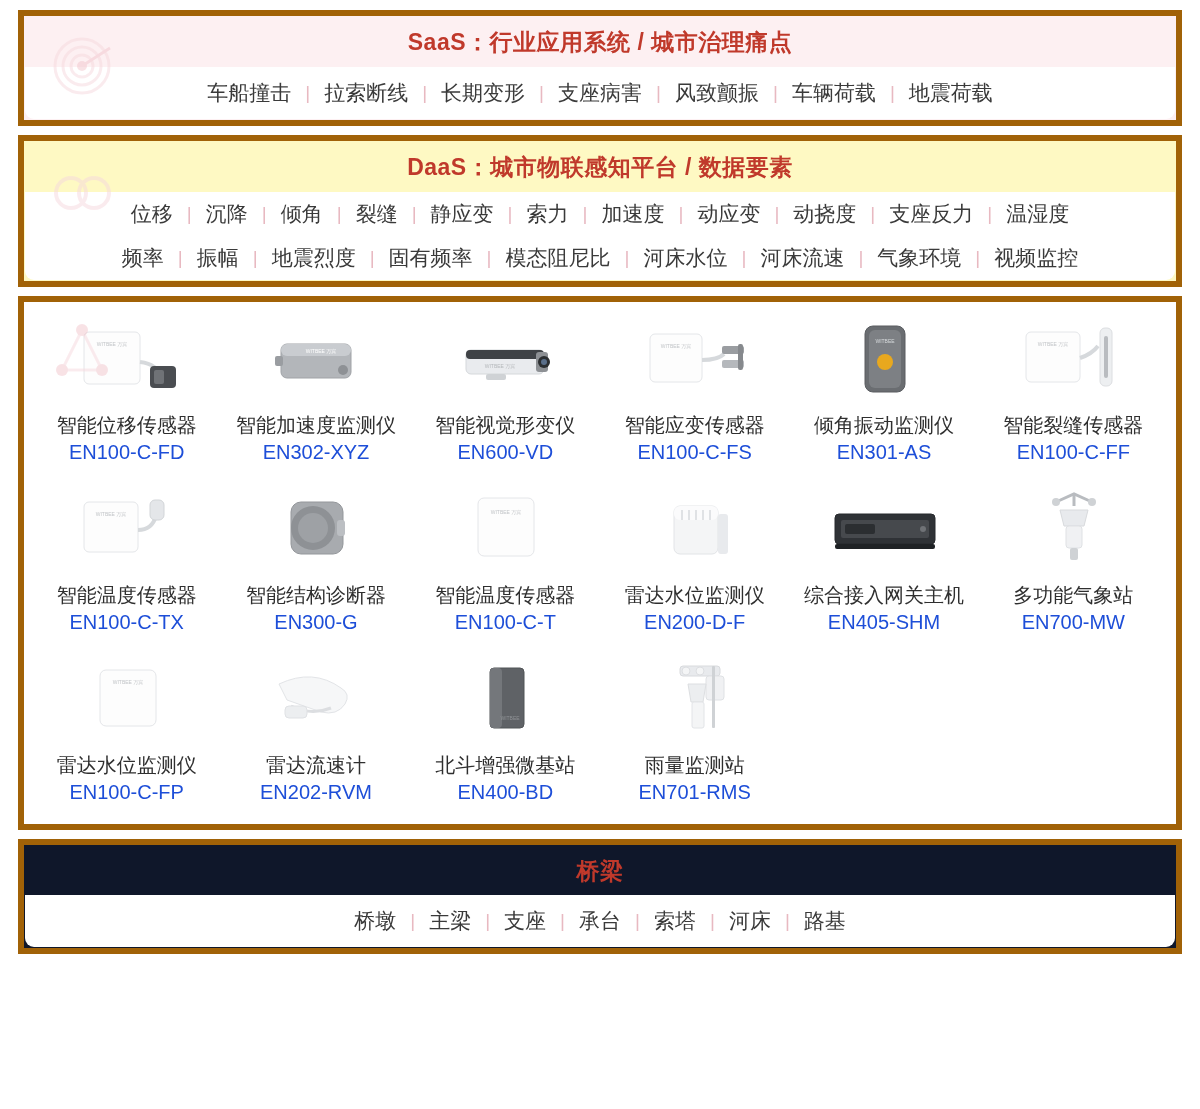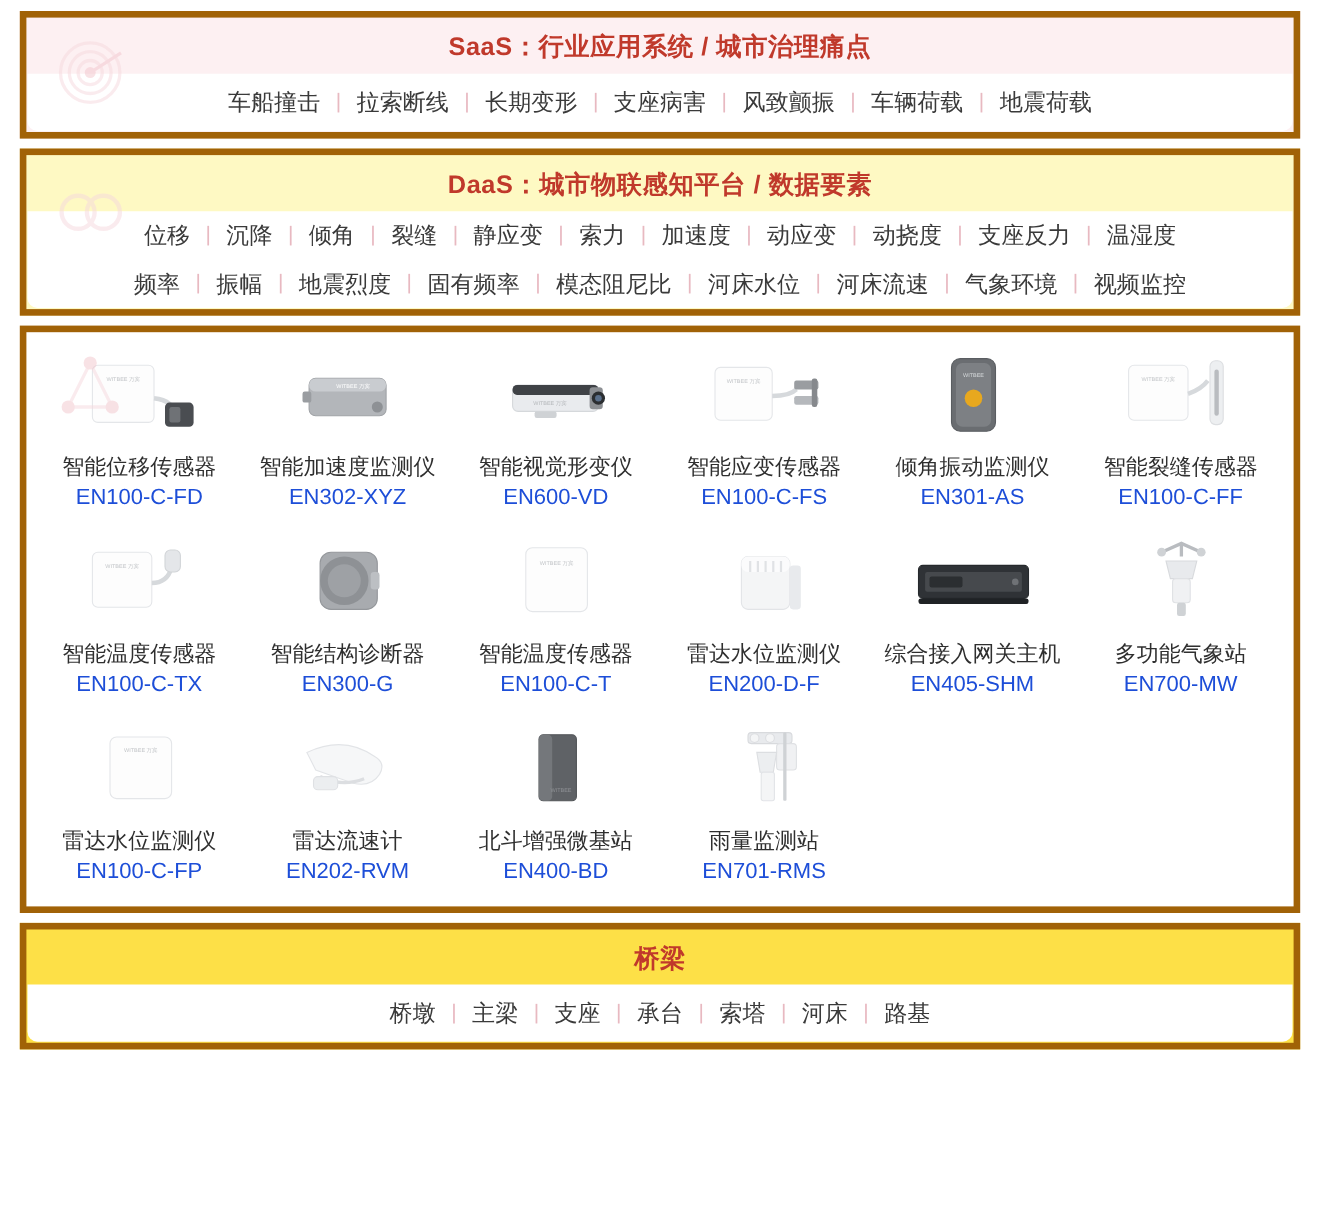--- a/index.html
+++ b/index.html
@@ -36,21 +36,21 @@
     font-size: 23px;
     font-weight: bold;
     color: #c0392b;
     letter-spacing: 0.5px;
   }
   .panel-head .prefix { color: #c0392b; }
 
   .saas-panel { background: #fdf0f2; }
   .daas-panel { background: #fef9c3; }
   .aiot-panel { background: #ffffff; }
-  .bridge-panel { background: #fde047; }
+  .bridge-panel { background: #0f172a; }
 
   .saas-panel .panel-body,
   .daas-panel .panel-body,
   .bridge-panel .panel-body {
     background: #fff;
     margin: 0 1px 1px 1px;
     border-radius: 0 0 9px 9px;
   }
 
   .tag-row {

